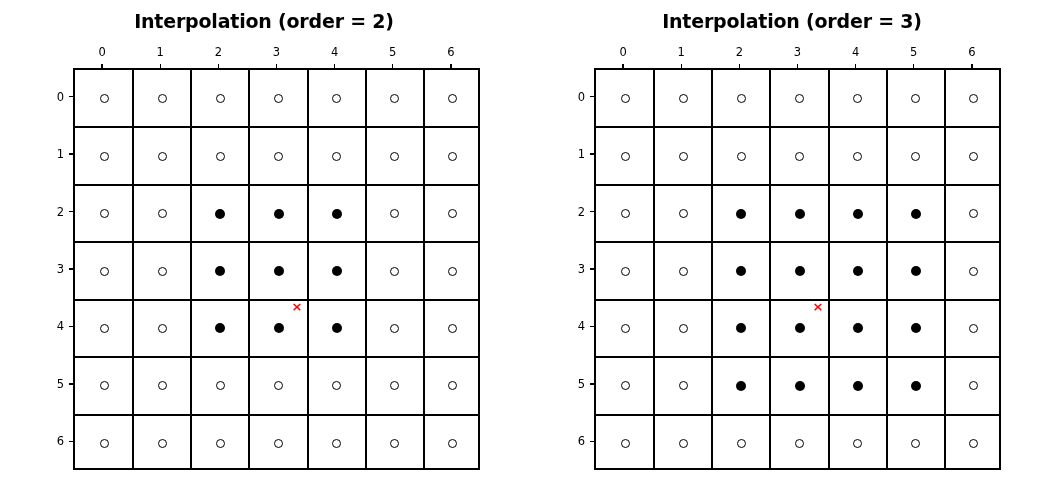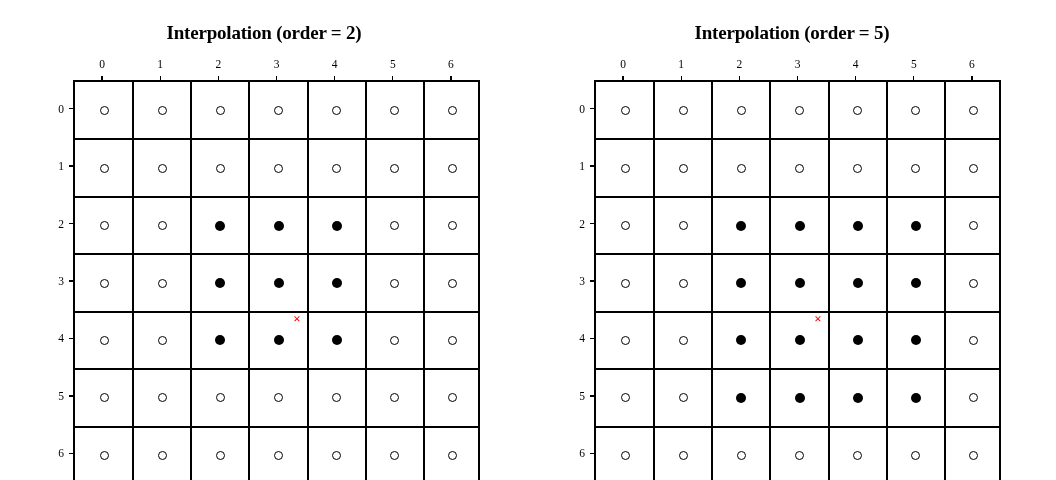--- a/index.html
+++ b/index.html
@@ -14,24 +14,23 @@
     color: #000000;
     overflow: hidden;
   }
   #figure {
     position: relative;
     width: 1056px;
     height: 480px;
   }
   .panel {
     position: absolute;
-    top: 16px;
+    top: 4px;
     width: 528px;
     height: 372px;
-    font-family: Liberation Serif, serif;
   }
   .panel-title {
     position: absolute;
     left: 0;
     right: 0;
     top: 6px;
     text-align: center;
     font-size: 19px;
     font-weight: bold;
     letter-spacing: -0.2px;
@@ -211,21 +210,21 @@
       <div class="tick-label y" style="left: 64px; top: 265px;">3</div>
       <div class="axis-tick y" style="left: 69px; top: 321.729px;"></div>
       <div class="tick-label y" style="left: 64px; top: 322.429px;">4</div>
       <div class="axis-tick y" style="left: 69px; top: 379.157px;"></div>
       <div class="tick-label y" style="left: 64px; top: 379.857px;">5</div>
       <div class="axis-tick y" style="left: 69px; top: 436.586px;"></div>
       <div class="tick-label y" style="left: 64px; top: 437.286px;">6</div>
     </div>
 
   <div class="panel" id="panel-1" style="left:528px;">
-    <div class="panel-title">Interpolation (order = 5)</div>
+    <div class="panel-title">Interpolation (order = 3)</div>
     <div class="plot-area" id="plot-1" style="left: 66px; top: 64px; width: 407px; height: 402px;">
         <div class="grid-line v" style="left: 57.1429px;"></div>
         <div class="grid-line h" style="top: 56.4286px;"></div>
         <div class="grid-line v" style="left: 115.286px;"></div>
         <div class="grid-line h" style="top: 113.857px;"></div>
         <div class="grid-line v" style="left: 173.429px;"></div>
         <div class="grid-line h" style="top: 171.286px;"></div>
         <div class="grid-line v" style="left: 231.571px;"></div>
         <div class="grid-line h" style="top: 228.714px;"></div>
         <div class="grid-line v" style="left: 289.714px;"></div>

